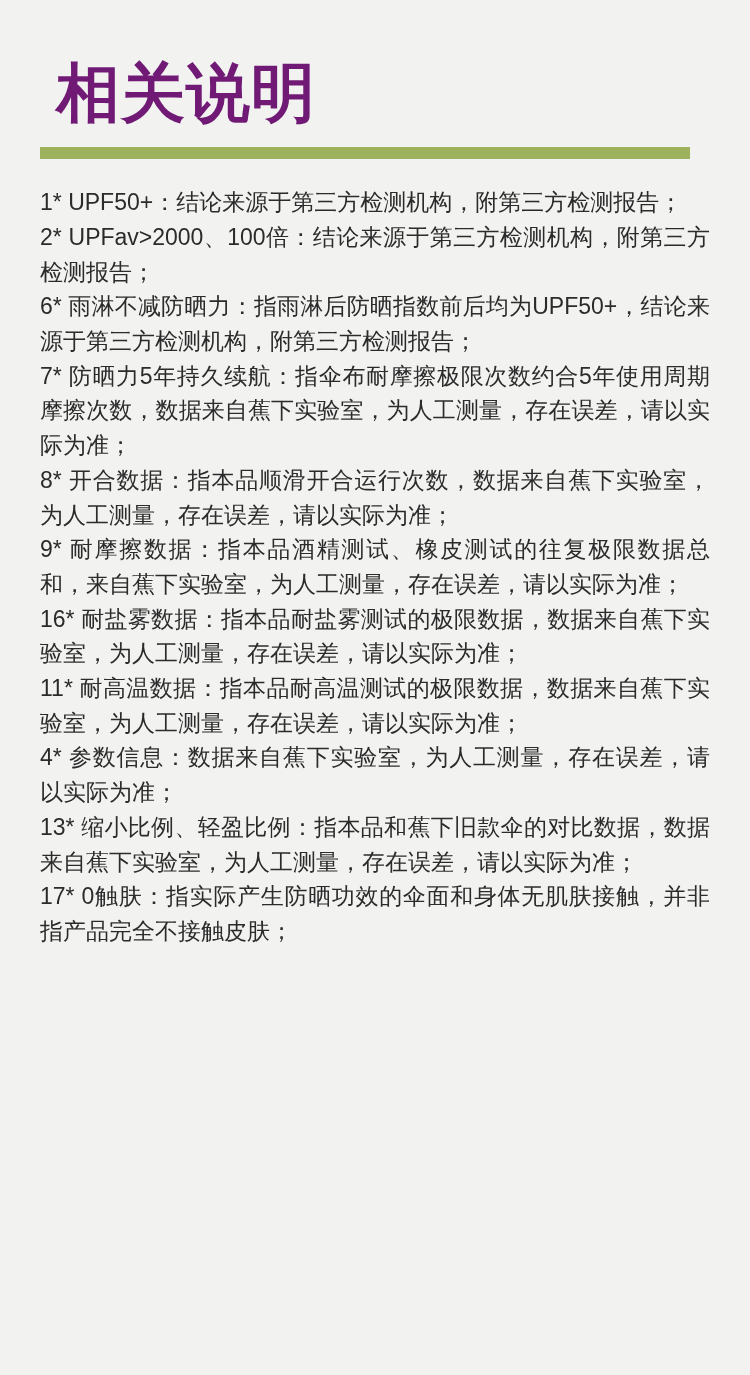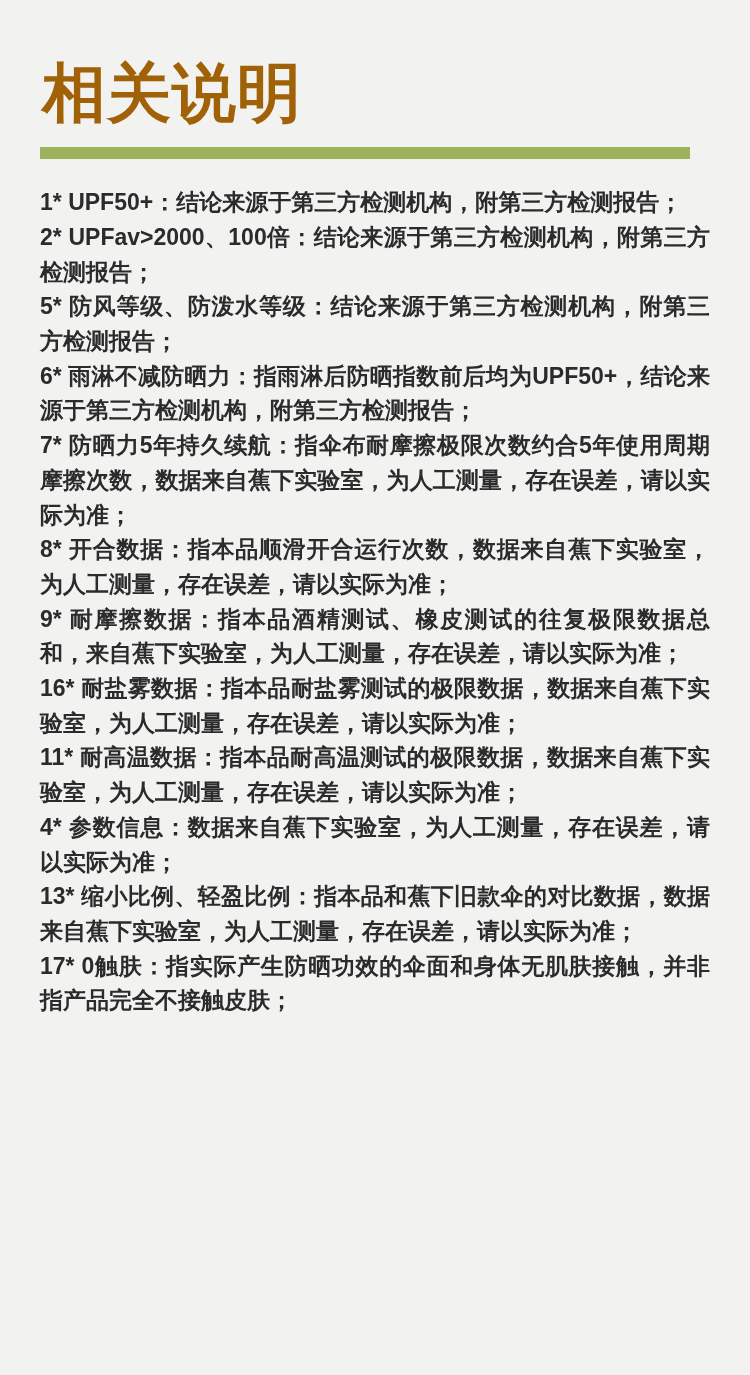--- a/index.html
+++ b/index.html
@@ -13,58 +13,56 @@
     overflow: hidden;
     font-family: "Liberation Sans", sans-serif;
   }
   .page {
     box-sizing: border-box;
     width: 750px;
     height: 1375px;
     padding: 0 40px;
   }
   .page-title {
-    margin: 52px 0 0 2px;
+    margin: 52px 0 0 16px;
     font-size: 64px;
     line-height: 1.3;
     font-weight: 800;
     letter-spacing: 1px;
-    color: #a16207;
+    color: #701a75;
   }
   .accent-bar {
     width: 650px;
     height: 12px;
     margin-top: 12px;
     background: #9eb25d;
   }
   .notes-list {
     margin-top: 26px;
     width: 670px;
   }
   .note-item {
     margin: 0;
     font-size: 23px;
     line-height: 34.7px;
     color: #2b2b2b;
     text-align: justify;
     text-justify: inter-ideograph;
     word-break: break-all;
-    font-weight: bold;
   }
 </style>
 </head>
 <body>
 
 <div class="page">
   <h1 class="page-title">相关说明</h1>
   <div class="accent-bar"></div>
   <div class="notes-list">
     <p class="note-item">1* UPF50+：结论来源于第三方检测机构，附第三方检测报告；</p>
     <p class="note-item">2* UPFav&gt;2000、100倍：结论来源于第三方检测机构，附第三方检测报告；</p>
-    <p class="note-item">5* 防风等级、防泼水等级：结论来源于第三方检测机构，附第三方检测报告；</p>
     <p class="note-item">6* 雨淋不减防晒力：指雨淋后防晒指数前后均为UPF50+，结论来源于第三方检测机构，附第三方检测报告；</p>
     <p class="note-item">7* 防晒力5年持久续航：指伞布耐摩擦极限次数约合5年使用周期摩擦次数，数据来自蕉下实验室，为人工测量，存在误差，请以实际为准；</p>
     <p class="note-item">8* 开合数据：指本品顺滑开合运行次数，数据来自蕉下实验室，为人工测量，存在误差，请以实际为准；</p>
     <p class="note-item">9* 耐摩擦数据：指本品酒精测试、橡皮测试的往复极限数据总和，来自蕉下实验室，为人工测量，存在误差，请以实际为准；</p>
     <p class="note-item">16* 耐盐雾数据：指本品耐盐雾测试的极限数据，数据来自蕉下实验室，为人工测量，存在误差，请以实际为准；</p>
     <p class="note-item">11* 耐高温数据：指本品耐高温测试的极限数据，数据来自蕉下实验室，为人工测量，存在误差，请以实际为准；</p>
     <p class="note-item">4* 参数信息：数据来自蕉下实验室，为人工测量，存在误差，请以实际为准；</p>
     <p class="note-item">13* 缩小比例、轻盈比例：指本品和蕉下旧款伞的对比数据，数据来自蕉下实验室，为人工测量，存在误差，请以实际为准；</p>
     <p class="note-item">17* 0触肤：指实际产生防晒功效的伞面和身体无肌肤接触，并非指产品完全不接触皮肤；</p>
 

